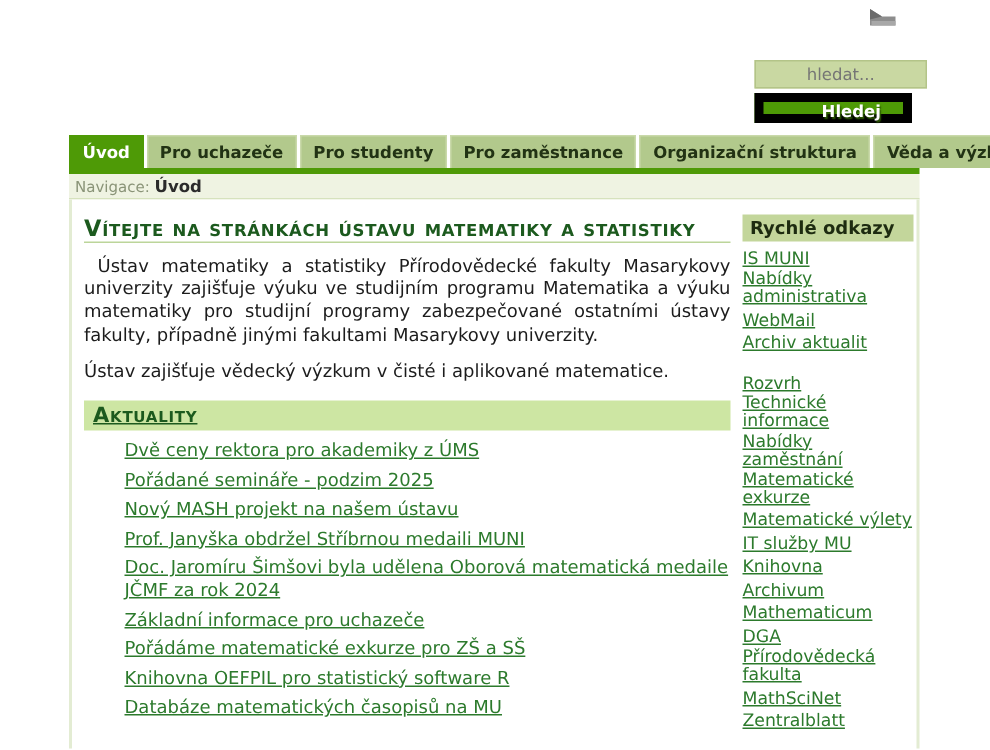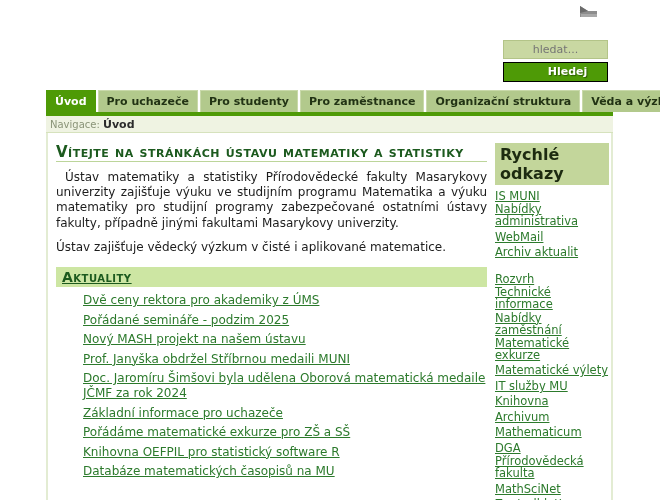--- a/index.html
+++ b/index.html
@@ -9,28 +9,28 @@
     font-family: "DejaVu Sans", "Liberation Sans", sans-serif;
     font-size: 12px;
     color: #1c1c1c;
     position: relative;
   }
   a { cursor: pointer; }
 
   
   .flag { position: absolute; top: 5px; left: 578px; width: 21px; height: 13px; }
   .search-input {
-    position: absolute; top: 40px; left: 503px; width: 105px; height: 19px;
+    position: absolute; top: 40px; left: 503px; width: 115px; height: 19px;
     background: #c9d8a2; border: 1px solid #b3c488;
     text-align: center; font-size: 11px; color: #222;
     font-family: "DejaVu Sans", "Liberation Sans", sans-serif;
   }
   .search-button {
     position: absolute; top: 62px; left: 503px; width: 105px; height: 20px;
-    background: #4e9a06; border: 1px solid #000000; color: #ffffff;
+    background: #4e9a06; border: 6px solid #000000; color: #ffffff;
     font-weight: bold; font-size: 11px; line-height: 14px;
     font-family: "DejaVu Sans", "Liberation Sans", sans-serif;
     text-shadow: 1px 1px 1px #2d5c02;
     padding-left: 24px;
   }
 
   
   .container { position: absolute; left: 46px; top: 90px; width: 567px; }
 
   
@@ -73,21 +73,21 @@
   .news-banner a {
     font-variant: small-caps; color: #1c5a1e; font-size: 14px; font-weight: bold;
     text-decoration: underline; letter-spacing: 0.5px;
   }
   ul.news-list { list-style: none; padding-left: 27px; }
   ul.news-list li { margin-bottom: 4.5px; line-height: 1.25; }
   a.green-link { color: #2c7a2c; text-decoration: underline; }
 
   
   .side-header {
-    background: #c3d69b; font-weight: bold; font-size: 16px; color: #1d2b10;
+    background: #c3d69b; font-weight: bold; font-size: 12px; color: #1d2b10;
     padding: 2px 5px; margin-bottom: 4px;
   }
   .side-links a { display: inline-block; margin-bottom: 0.5px; line-height: 1.04; }
   .side-links div { margin-bottom: 1px; }
   .side-gap { height: 11px; }
 </style>
 </head>
 <body>
 
 <span class="flag">

